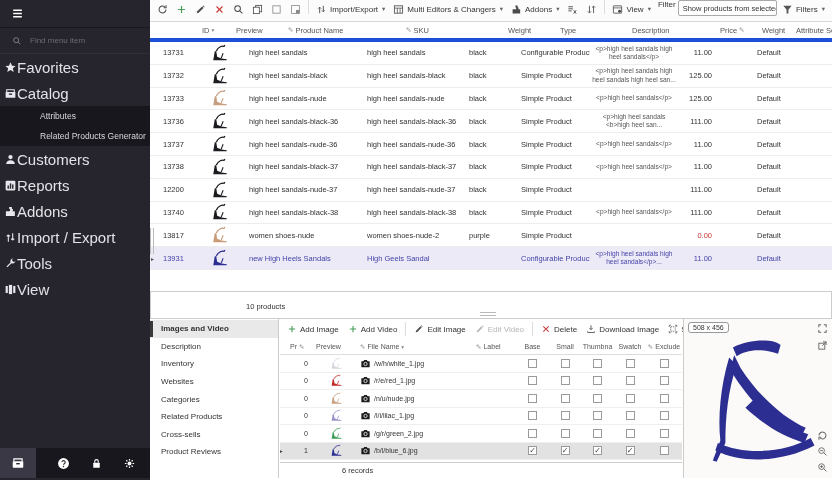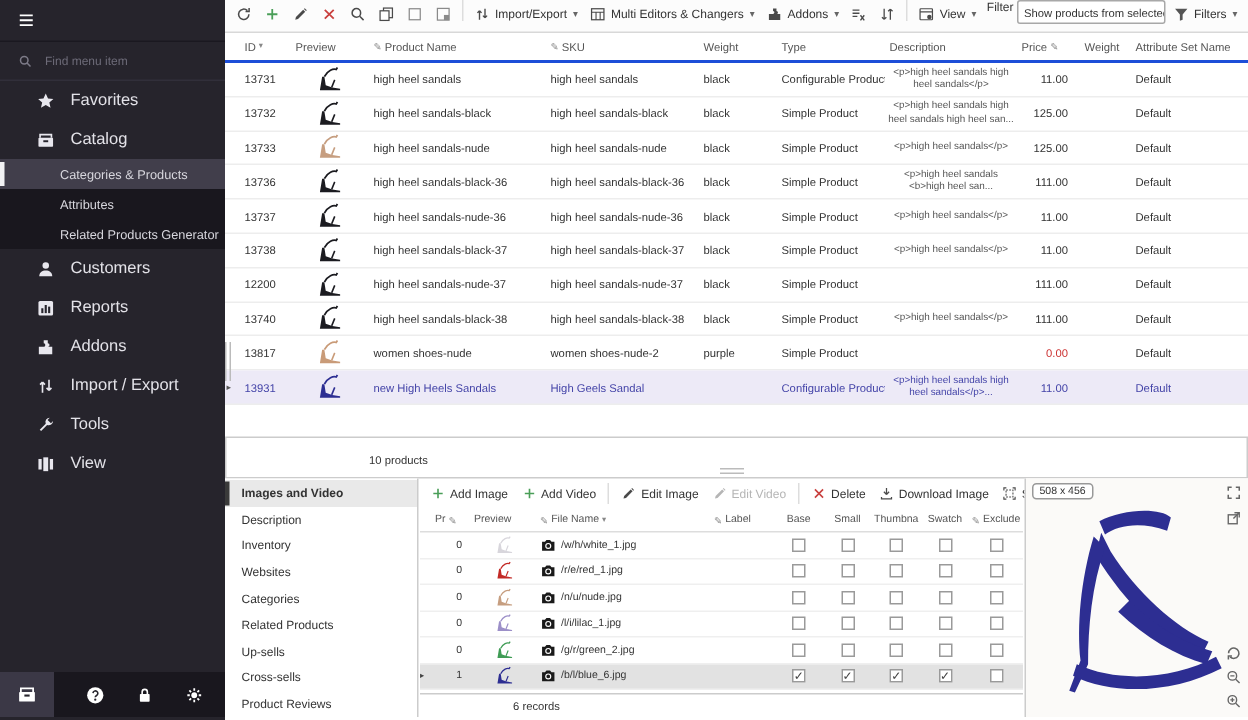--- a/index.html
+++ b/index.html
@@ -11,22 +11,22 @@
   
   .sidebar { position:absolute; left:0; top:0; width:150px; height:480px;
              background:#26242c; color:#e3e2e8; z-index:5; }
   .burger { height:28px; display:flex; align-items:center; padding-left:11px;
             border-bottom:1px solid #1a1820; }
   .s-search { height:26px; display:flex; align-items:center; gap:8px; padding-left:12px;
               border-bottom:1px solid #312f3a; }
   .s-search input { background:transparent; border:none; outline:none; color:#bdbcc6;
                     font-size:8px; width:100px; font-family:inherit; }
   .s-search input::placeholder { color:#6d6b78; }
-  .s-item { height:26px; display:flex; align-items:center; gap:10px; padding-left:24px;
-            font-size:11px; cursor:default; }
+  .s-item { height:26px; display:flex; align-items:center; padding-left:4px;
+            font-size:15px; cursor:default; }
   .s-sub  { height:20px; display:flex; align-items:center; padding-left:40px;
             font-size:8.5px; background:#19171e; color:#d8d7de; position:relative; }
   .s-sub.active { background:#413e4b; }
   .s-sub.active::before { content:""; position:absolute; left:0; top:2px; bottom:2px;
                           width:3px; background:#f2f2f4; }
   .s-ic { width:13px; height:13px; display:inline-flex; flex:none; }
   .s-ic svg { width:100%; height:100%; }
   .s-bottom { position:absolute; left:0; bottom:2px; right:0; height:30px;
               background:#19171e; display:flex; align-items:center; }
   .s-bcell { width:36px; height:30px; display:flex; align-items:center; justify-content:center; }
@@ -50,23 +50,23 @@
   .caret { font-size:6.5px; color:#666; margin-left:1px; }
   .tsep { width:1px; height:14px; background:#ddd; margin:0 2px; flex:none; }
   .f-label { margin-left:2px; }
   .f-select { display:flex; align-items:center; justify-content:space-between; gap:3px;
               width:154px; height:16px; border:1px solid #a8a8a8; border-radius:2px;
               background:#fff; padding:0 4px; font-size:7.5px; color:#333; cursor:pointer;
               white-space:nowrap; overflow:hidden; }
 
   
   .pt-head { position:absolute; left:0; right:0; top:22px; height:20px; background:#fff;
-             border-bottom:2px solid #1d4ed8; display:grid;
+             border-bottom:4px solid #1d4ed8; display:grid;
              grid-template-columns:10px 34px 52px 118px 102px 52px 72px 88px 42px 34px 1fr;
-             align-items:center; font-size:7.5px; color:#555; }
+             align-items:center; font-size:7.5px; color:#555;padding-left:39px; }
   .pt-head .hc { padding-left:3px; display:flex; align-items:center; gap:2px; overflow:hidden;
                  white-space:nowrap; }
   .pencil-g { font-size:6.5px; color:#888; font-family:"DejaVu Sans",sans-serif; }
   .sort-g { font-size:5.5px; color:#888; }
   .pt-rows { position:absolute; left:0; right:0; top:42px; }
   .prow { display:grid; grid-template-columns:10px 34px 52px 118px 102px 52px 72px 88px 42px 34px 1fr;
           height:22.8px; align-items:center; border-bottom:1px solid #ededed;
           font-size:7.5px; color:#333; }
   .prow .c { padding-left:3px; white-space:nowrap; overflow:hidden; }
   .prow .c-prev { display:flex; justify-content:center; }
@@ -172,23 +172,20 @@
         <div class="s-item">
           <span class="s-ic">
             <svg viewBox="0 0 24 24">
               <path d="M5 9V5h14v4" stroke="#e8e7ee" stroke-width="2" fill="none"></path>
               <rect x="3" y="9" width="18" height="11" rx="1" fill="#e8e7ee"></rect>
               <rect x="9" y="12" width="6" height="2.4" fill="#26242c"></rect>
             </svg>
           </span>
           <span class="s-lb">Catalog</span>
         </div>
-        <div class="s-sub active">
-          <span class="s-lb">Categories &amp; Products</span>
-        </div>
         <div class="s-sub">
           <span class="s-lb">Attributes</span>
         </div>
         <div class="s-sub">
           <span class="s-lb">Related Products Generator</span>
         </div>
         <div class="s-item">
           <span class="s-ic">
             <svg viewBox="0 0 24 24">
               <circle cx="12" cy="7.5" r="4" fill="#e8e7ee"></circle>
@@ -663,23 +660,20 @@
             <span>Inventory</span>
           </div>
           <div class="tab">
             <span>Websites</span>
           </div>
           <div class="tab">
             <span>Categories</span>
           </div>
           <div class="tab">
             <span>Related Products</span>
-          </div>
-          <div class="tab">
-            <span>Up-sells</span>
           </div>
           <div class="tab">
             <span>Cross-sells</span>
           </div>
           <div class="tab">
             <span>Product Reviews</span>
           </div>
         </div>
 
       <div class="bt-toolbar">

